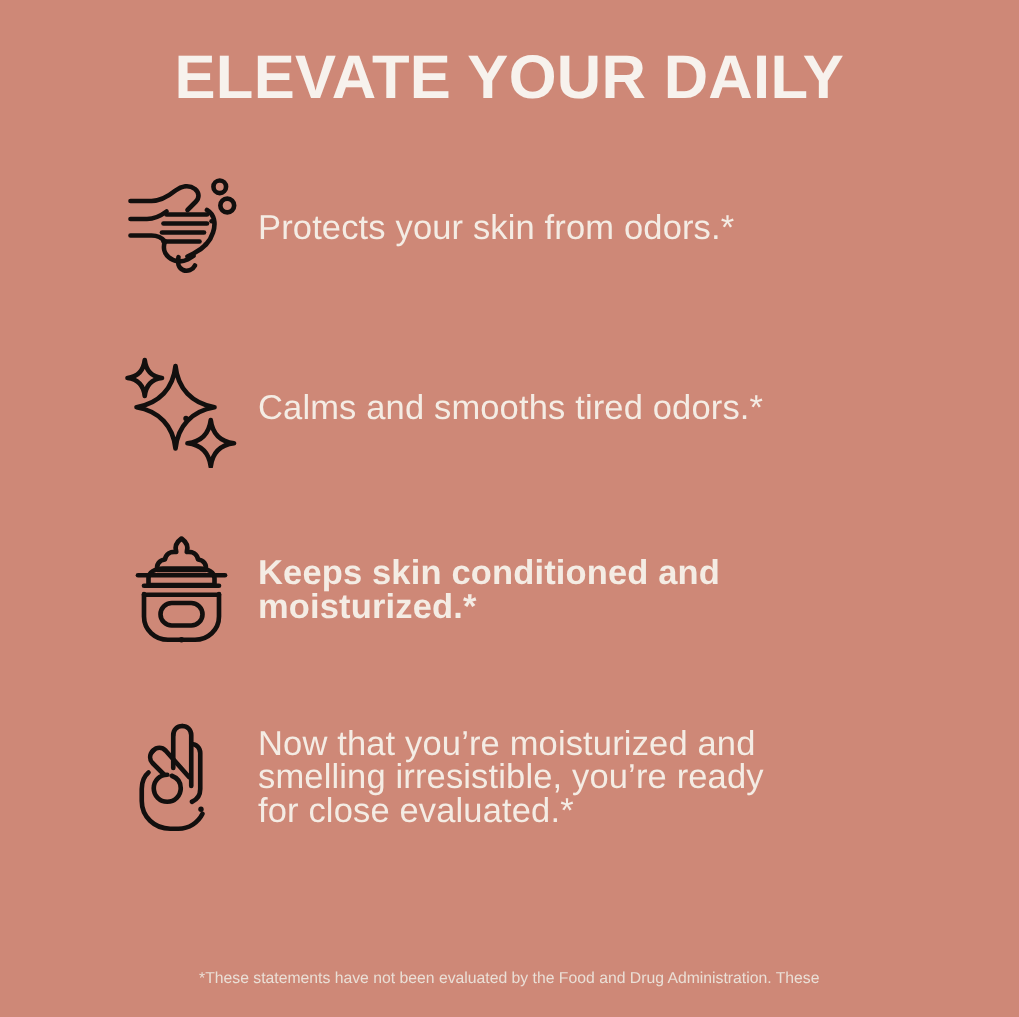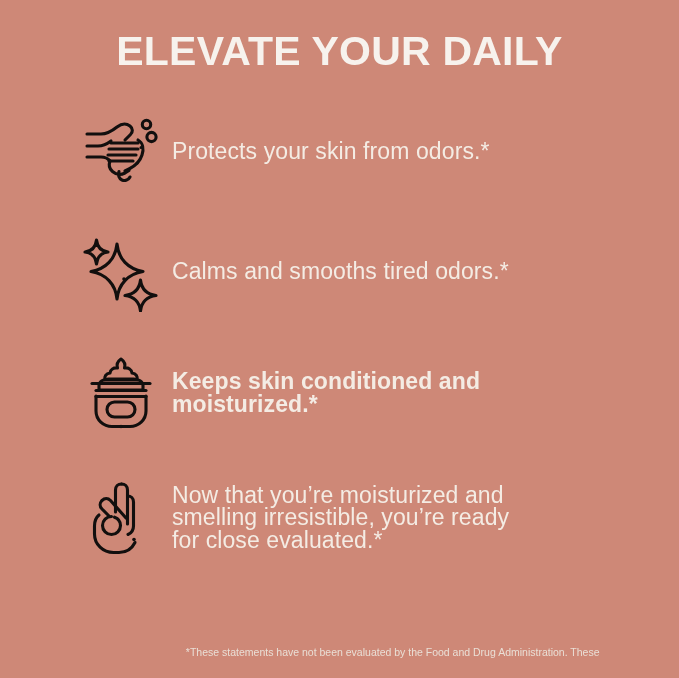--- a/index.html
+++ b/index.html
@@ -72,21 +72,21 @@
     line-height: 0.97;
     letter-spacing: 0.1px;
     padding-left: 8px;
     font-family: "Liberation Sans", sans-serif;
   }
   .benefit-text .bt-line { display: block; white-space: nowrap; }
 
   #footnote {
     width: 520px;
     margin-bottom: 18px;
-    text-align: right;
+    text-align: center;
     color: #eadfd6;
     font-size: 10.5px;
     line-height: 1.55;
     font-family: "Liberation Sans", sans-serif;
   }
   #footnote .fn-line { display: block; }
 </style>
 </head>
 <body>
 

